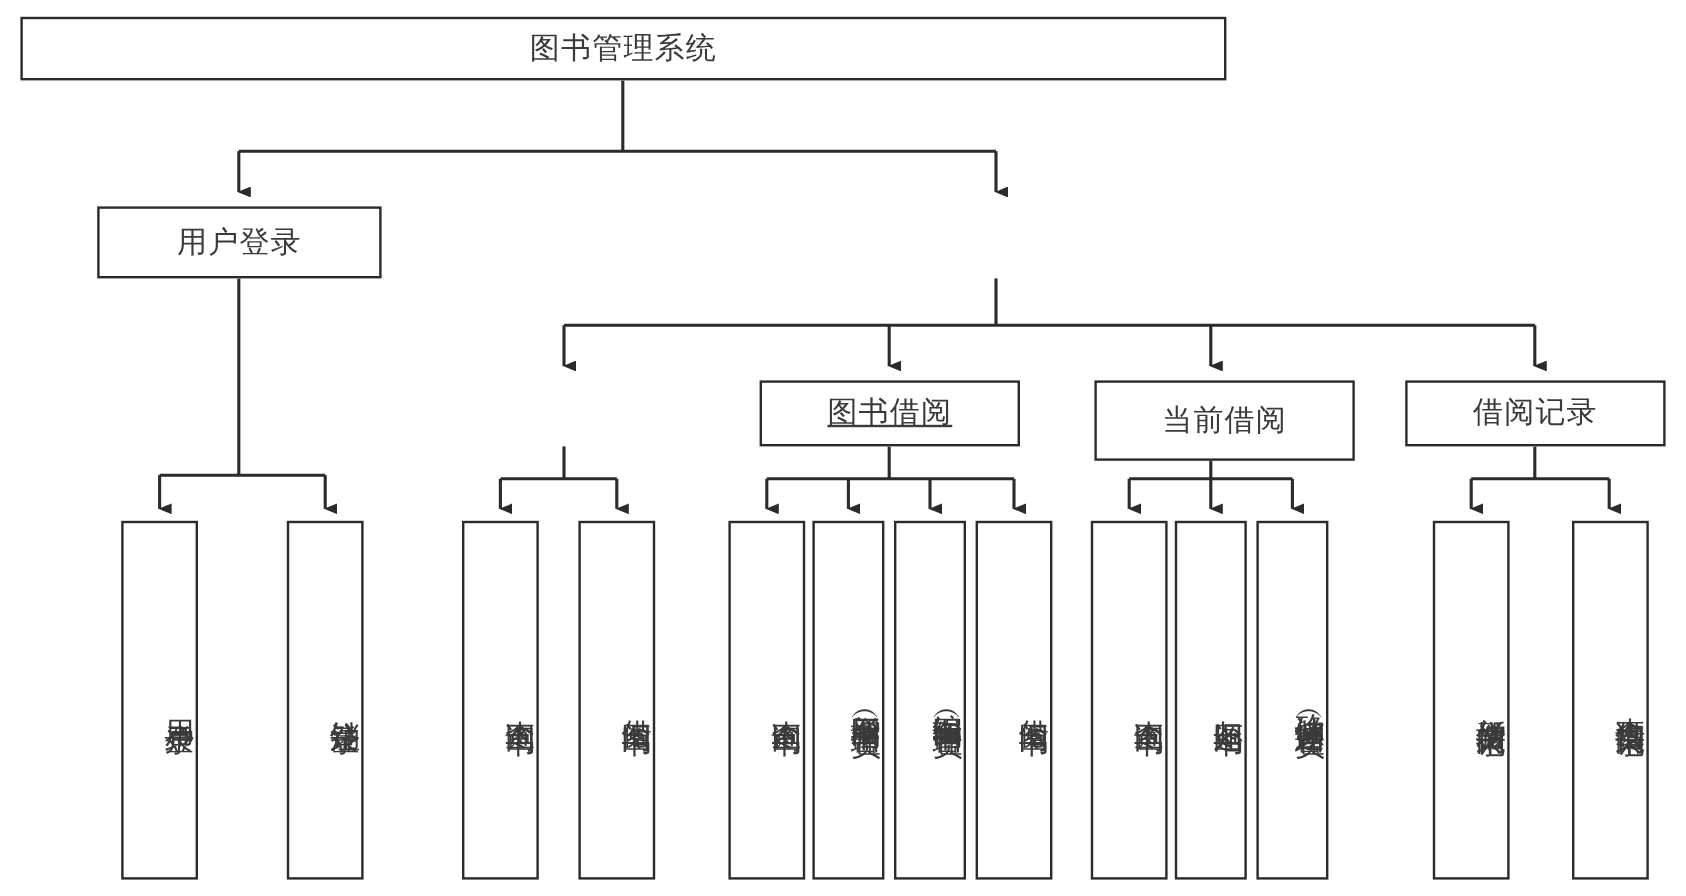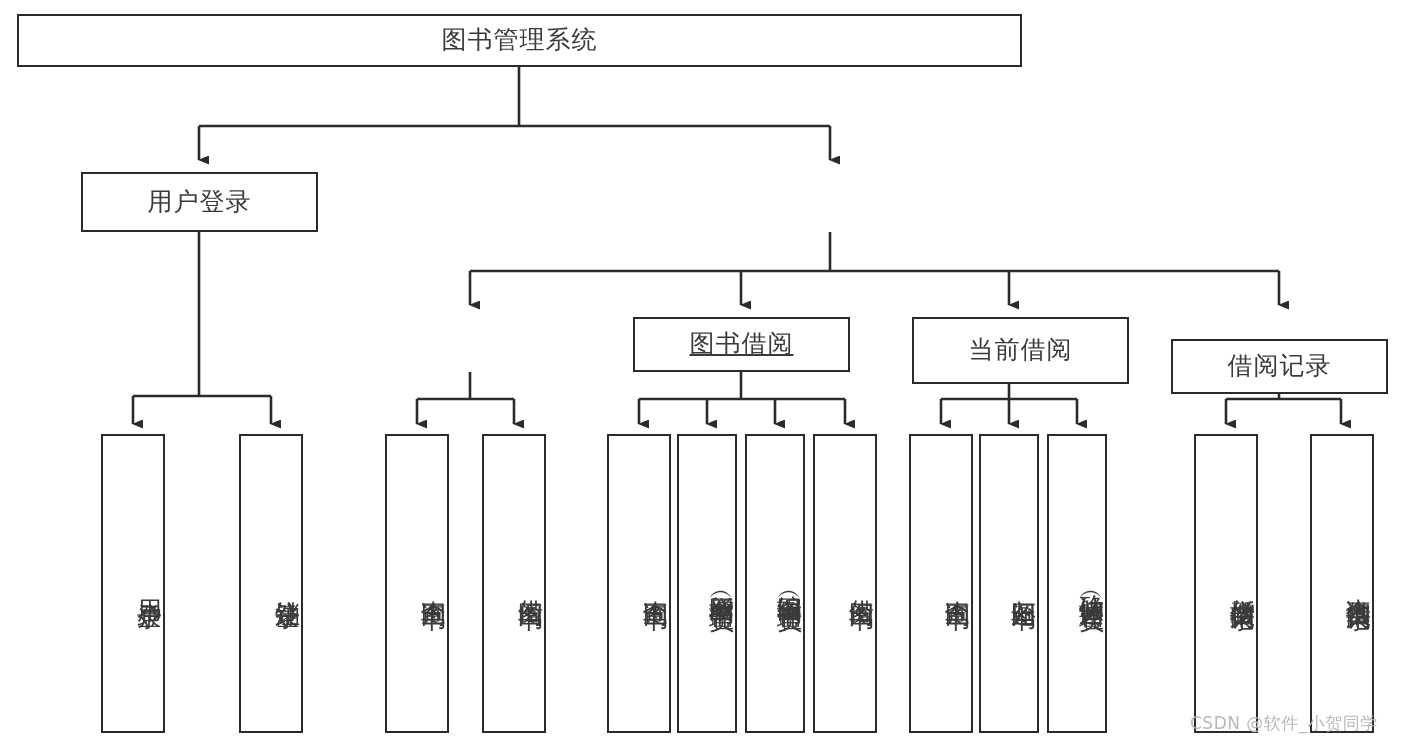--- a/index.html
+++ b/index.html
@@ -120,35 +120,34 @@
       <path d="M1341,399 L1341,424" marker-end="url(#arrowhead)"></path>
     </g>
   </svg>
 
   <div class="node node-h node-root" style="left:17px; top:14px; width:1005px; height:53px;">图书管理系统</div>
 
   <div class="node node-h" style="left:81px; top:172px; width:237px; height:60px;">用户登录</div>
 
   <div class="node node-h" style="left:633px; top:317px; width:217px; height:55px;text-decoration:underline;">图书借阅</div>
   <div class="node node-h" style="left:912px; top:317px; width:217px; height:67px;">当前借阅</div>
-  <div class="node node-h" style="left:1171px; top:317px; width:217px; height:55px;margin-top:22px;">借阅记录</div>
+  <div class="node node-h" style="left:1171px; top:317px; width:217px; height:55px;">借阅记录</div>
 
   <div class="node node-v" style="left:101px; top:434px; width:64px; height:299px;">用户登录</div>
   <div class="node node-v" style="left:239px; top:434px; width:64px; height:299px;">注销登录</div>
 
   <div class="node node-v" style="left:385px; top:434px; width:64px; height:299px;">查询图书</div>
   <div class="node node-v" style="left:482px; top:434px; width:64px; height:299px;">借阅图书</div>
 
   <div class="node node-v" style="left:607px; top:434px; width:64px; height:299px;">查询图书</div>
   <div class="node node-v" style="left:677px; top:434px; width:60px; height:299px;">新增图书（管理员）</div>
   <div class="node node-v" style="left:745px; top:434px; width:60px; height:299px;">编辑图书（管理员）</div>
   <div class="node node-v" style="left:813px; top:434px; width:64px; height:299px;">借阅图书</div>
 
   <div class="node node-v" style="left:909px; top:434px; width:64px; height:299px;">查询图书</div>
   <div class="node node-v" style="left:979px; top:434px; width:60px; height:299px;">归还图书</div>
   <div class="node node-v" style="left:1047px; top:434px; width:60px; height:299px;">确认归还（管理员）</div>
 
   <div class="node node-v" style="left:1194px; top:434px; width:64px; height:299px;">新增借阅记录</div>
   <div class="node node-v" style="left:1310px; top:434px; width:64px; height:299px;">查询借阅记录</div>
 
-  <div class="watermark">CSDN @软件_小贺同学</div>
 
 </div>
 
 </body></html>

